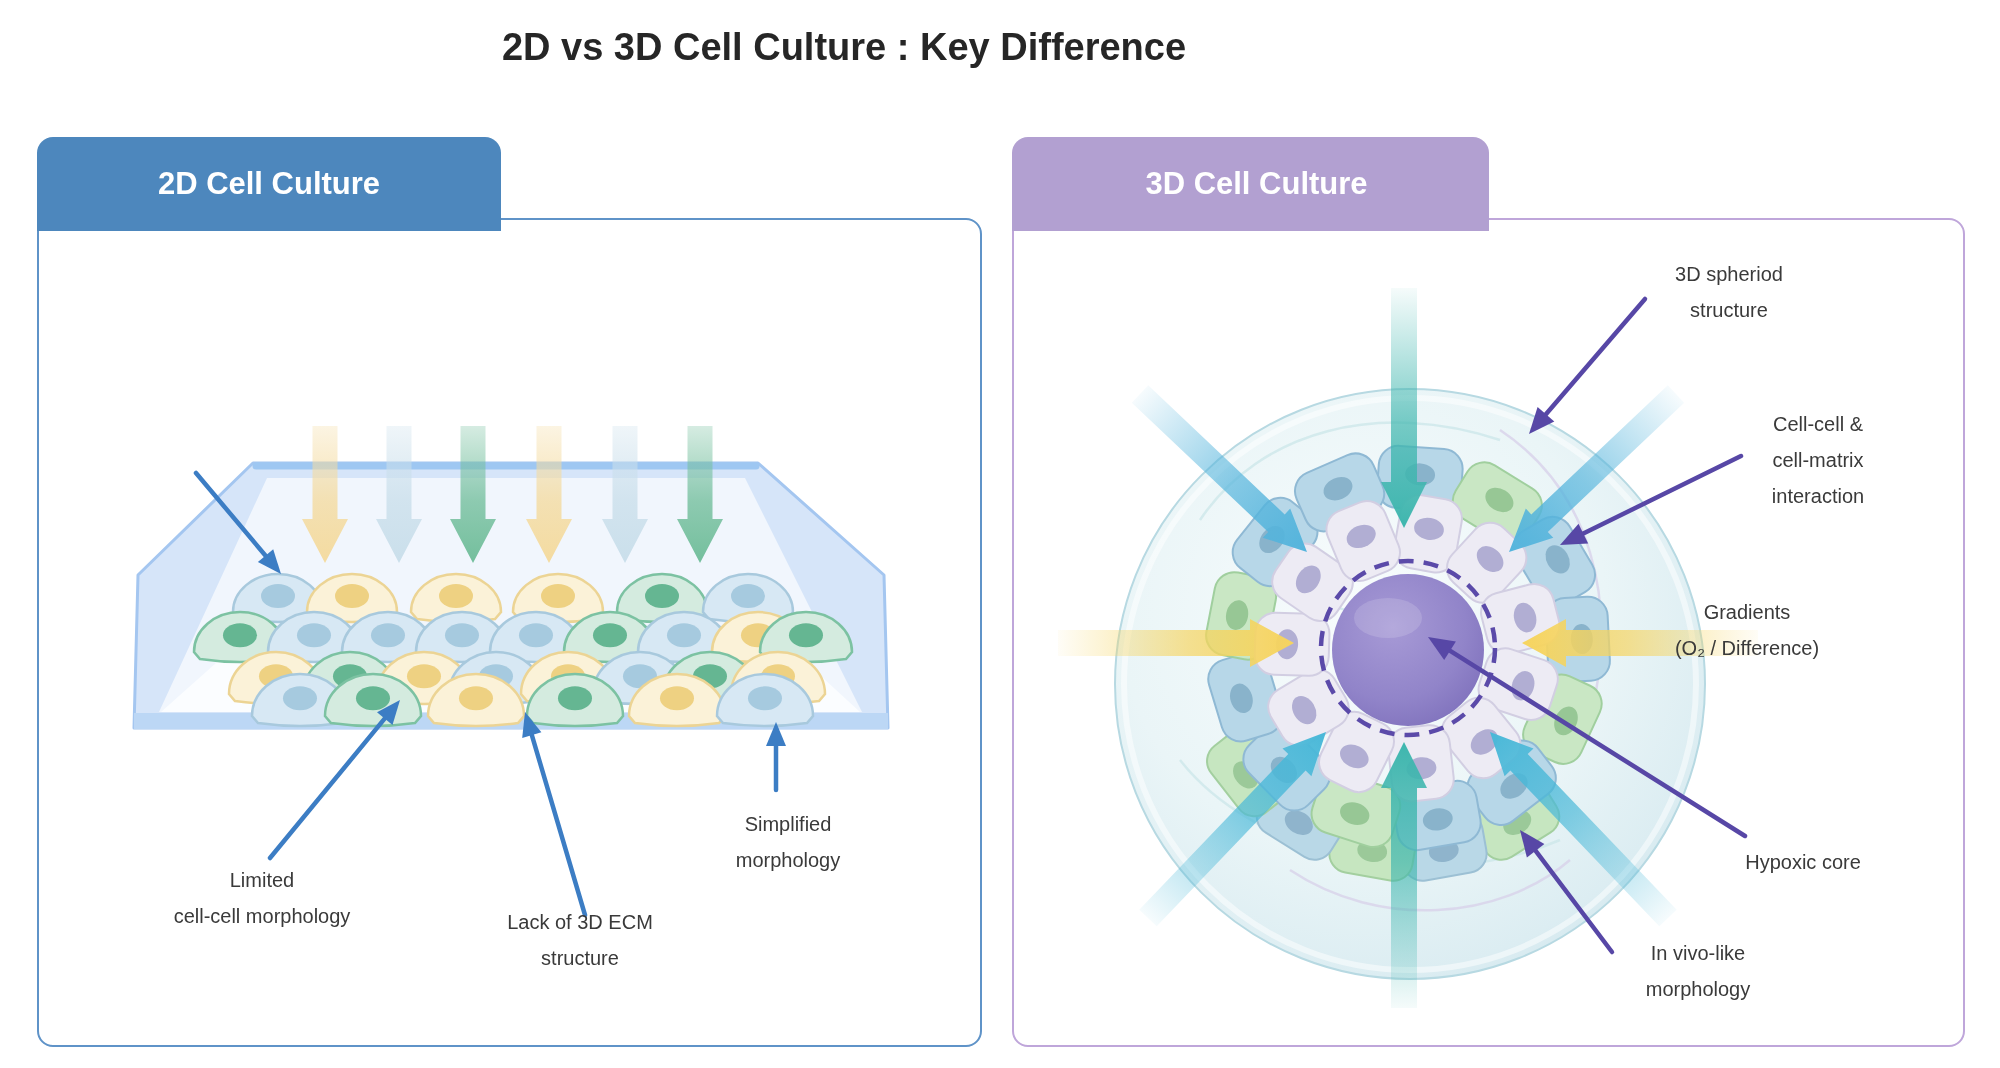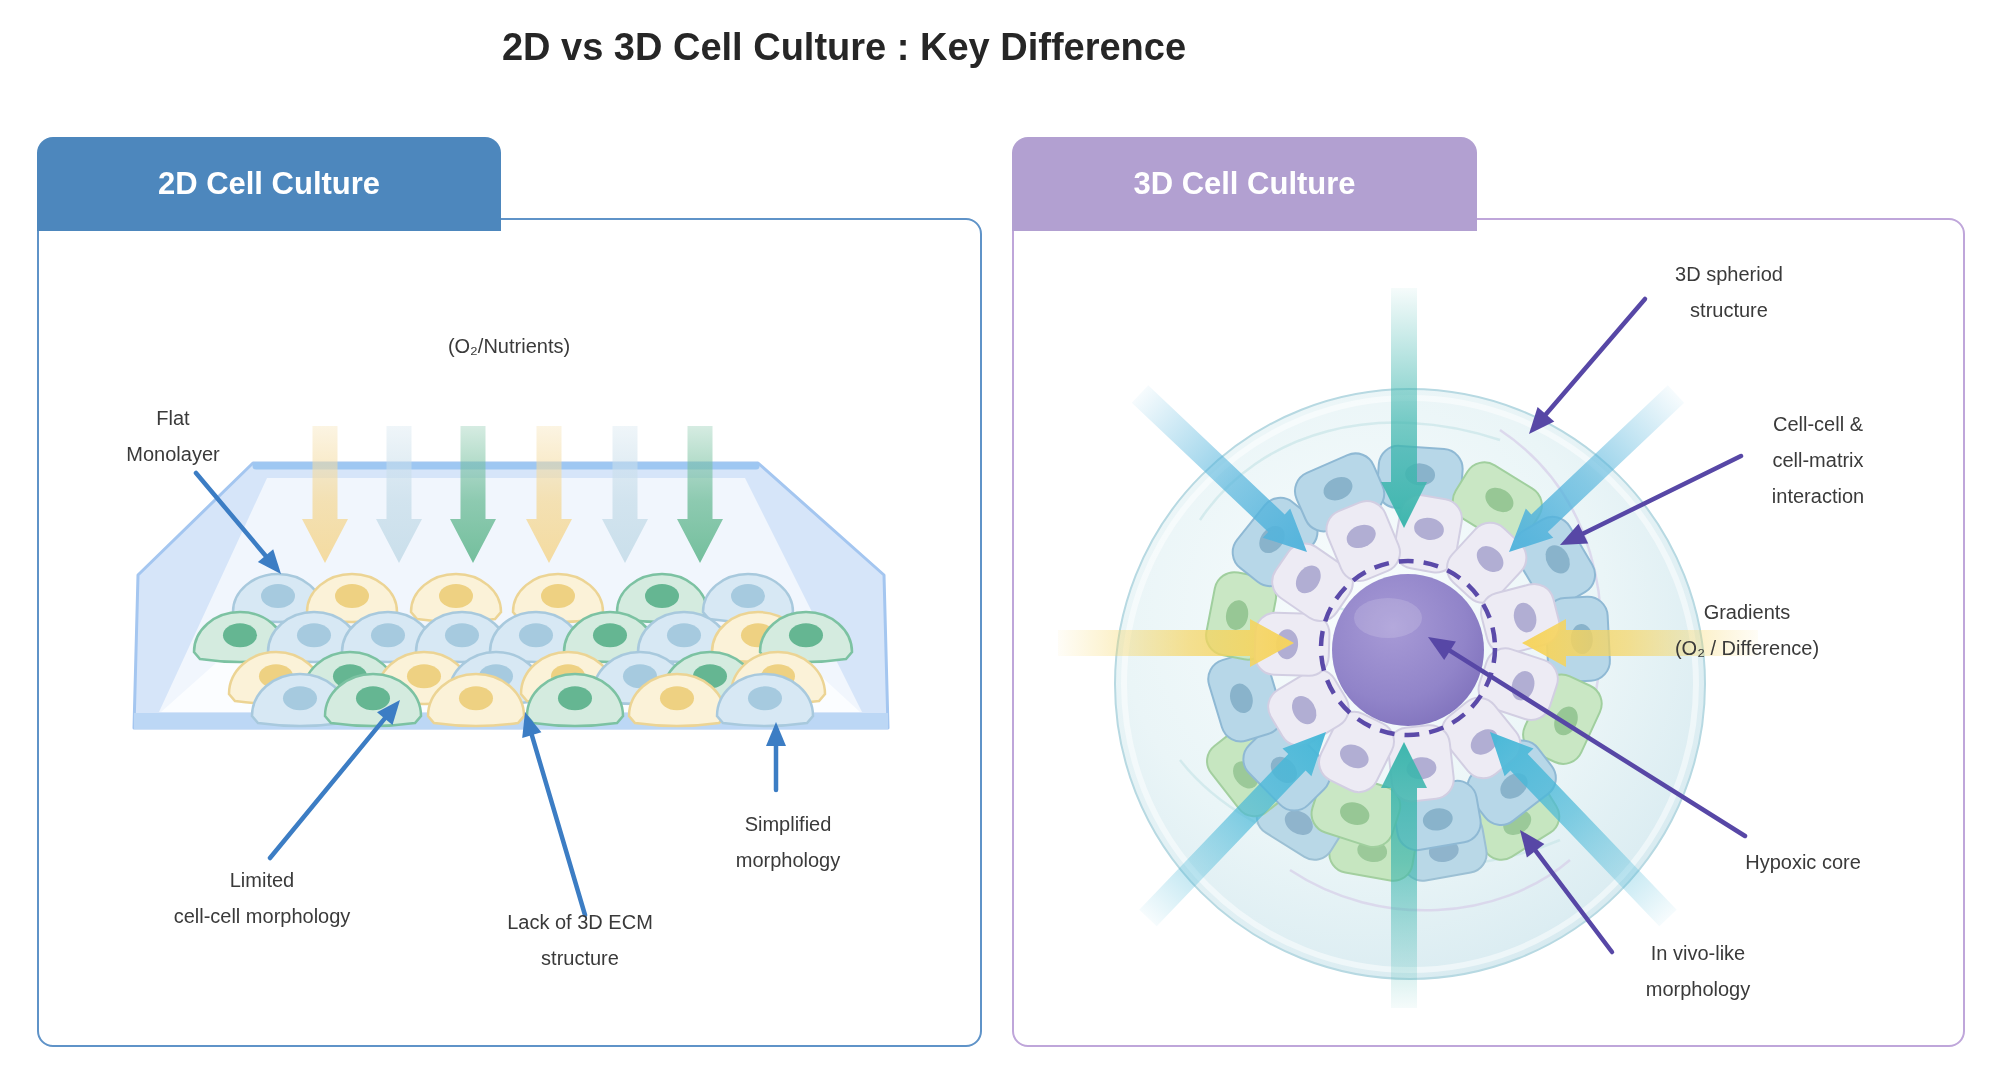--- a/index.html
+++ b/index.html
@@ -4,21 +4,21 @@
 <style>
   html,body{margin:0;padding:0;background:#ffffff;}
   .stage{position:relative;width:2000px;height:1068px;background:#ffffff;overflow:hidden;
          font-family:"Liberation Sans","DejaVu Sans",sans-serif;color:#3a3a3a;}
   .title{position:absolute;left:0;top:26px;width:1688px;text-align:center;
          font-size:38px;font-weight:700;color:#262626;z-index:3;}
   .tab{position:absolute;top:137px;height:94px;border-radius:16px 16px 0 0;
        display:flex;align-items:center;justify-content:center;color:#ffffff;
        font-weight:700;font-size:31px;z-index:1;}
   .tab-2d{left:37px;width:464px;background:#4d87bd;}
-  .tab-3d{left:1012px;width:465px;background:#b2a0d1;}
+  .tab-3d{left:1012px;width:465px;background:#b2a0d1;padding-left:12px;}
   .panel{position:absolute;top:218px;height:825px;background:#ffffff;
          border-radius:0 16px 16px 16px;z-index:0;}
   .panel-2d{left:37px;width:941px;border:2px solid #5f93c8;}
   .panel-3d{left:1012px;width:949px;border:2px solid #bfa6da;}
   #art{position:absolute;left:0;top:0;z-index:2;pointer-events:none;}
   .lbl{position:absolute;transform:translate(-50%,-50%);text-align:center;
        font-size:20px;line-height:36px;color:#3a3a3a;white-space:nowrap;z-index:3;}
   .lbl span{display:block;}
 </style>
 </head>
@@ -293,25 +293,20 @@
         <line x1="1741" y1="456" x2="1579.7424073220784" y2="535.2924074493648" stroke="#5747a6" stroke-width="4.5" stroke-linecap="round"></line>
         <polygon points="1560,545 1578.5,523.7 1588.2,543.4" fill="#5747a6"></polygon>
         <line x1="1745" y1="836" x2="1446.6328108554249" y2="648.6969380448883" stroke="#5747a6" stroke-width="4.5" stroke-linecap="round"></line>
         <polygon points="1428,637 1455.9,641.5 1444.2,660.1" fill="#5747a6"></polygon>
         <line x1="1612" y1="952" x2="1533.2460279117718" y2="847.5653848395235" stroke="#5747a6" stroke-width="4.5" stroke-linecap="round"></line>
         <polygon points="1520,830 1544.4,844.1 1526.9,857.4" fill="#5747a6"></polygon>
       </g>
   </svg>
 
   <div class="lbl" style="left:509px;top:346px">
-    <span>(O₂/Nutrients)</span>
-  </div>
-  <div class="lbl" style="left:173px;top:436px">
-    <span>Flat</span>
-    <span>Monolayer</span>
   </div>
   <div class="lbl" style="left:262px;top:898px">
     <span>Limited</span>
     <span>cell-cell morphology</span>
   </div>
   <div class="lbl" style="left:580px;top:940px">
     <span>Lack of 3D ECM</span>
     <span>structure</span>
   </div>
   <div class="lbl" style="left:788px;top:842px">

